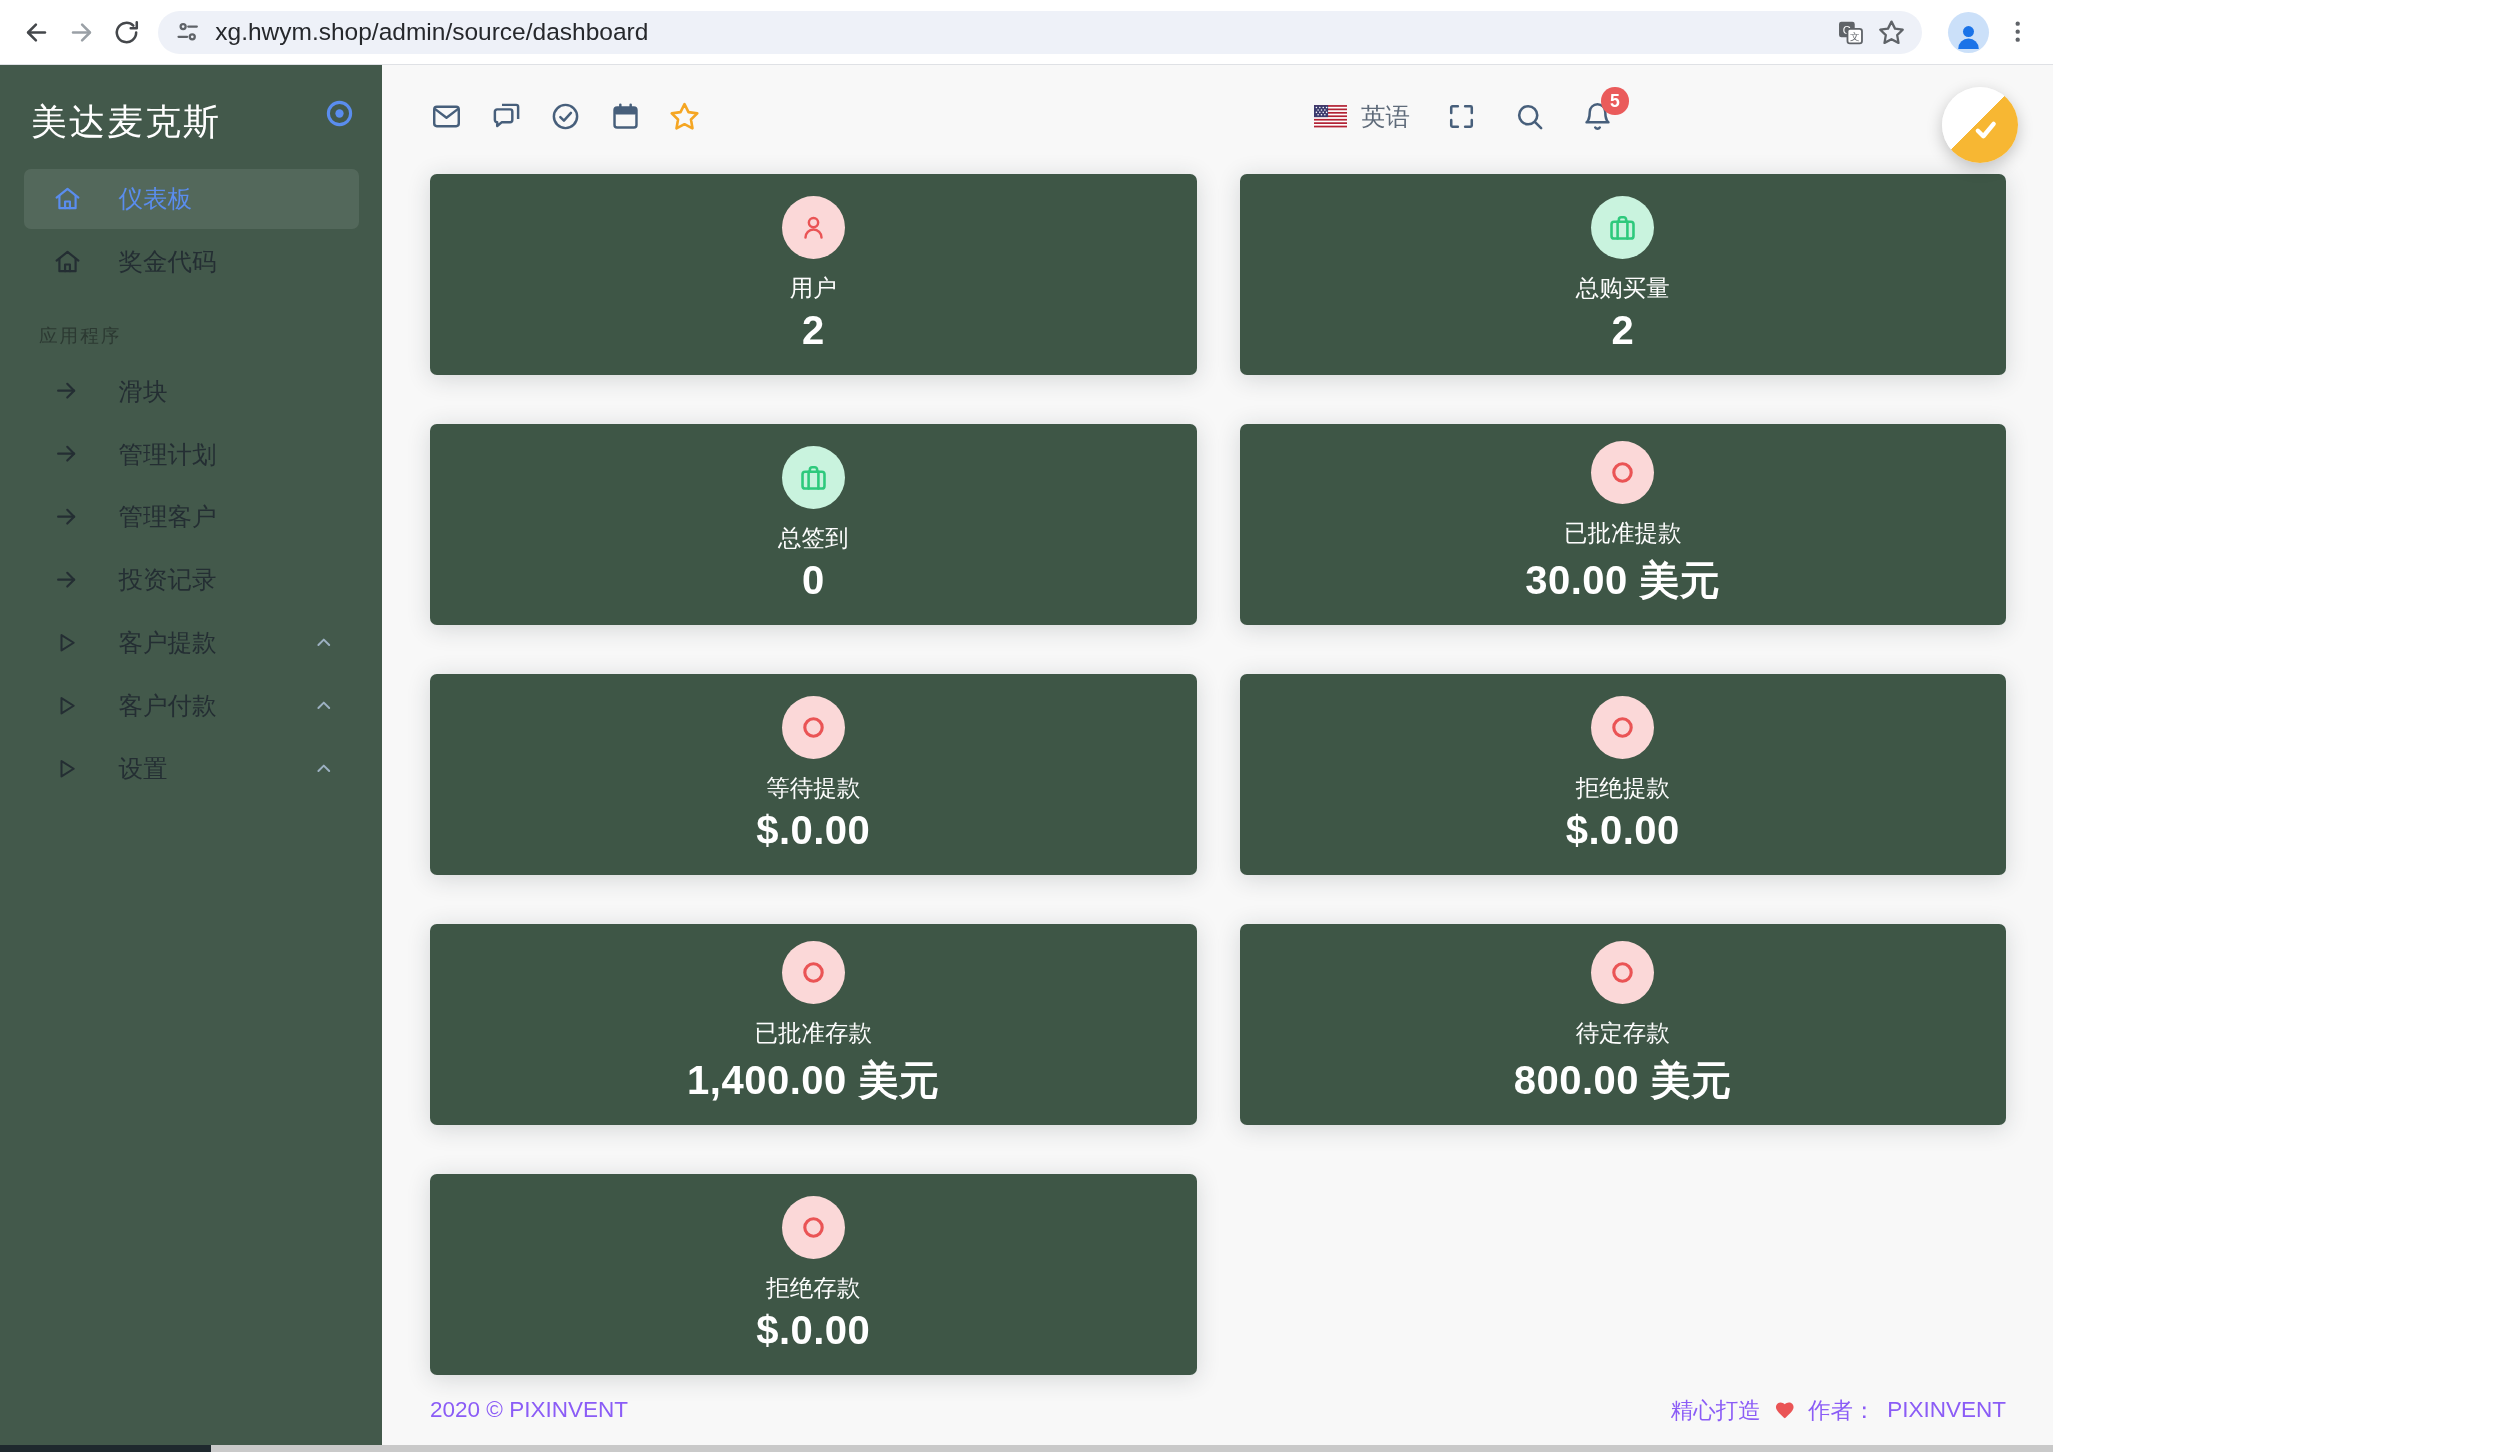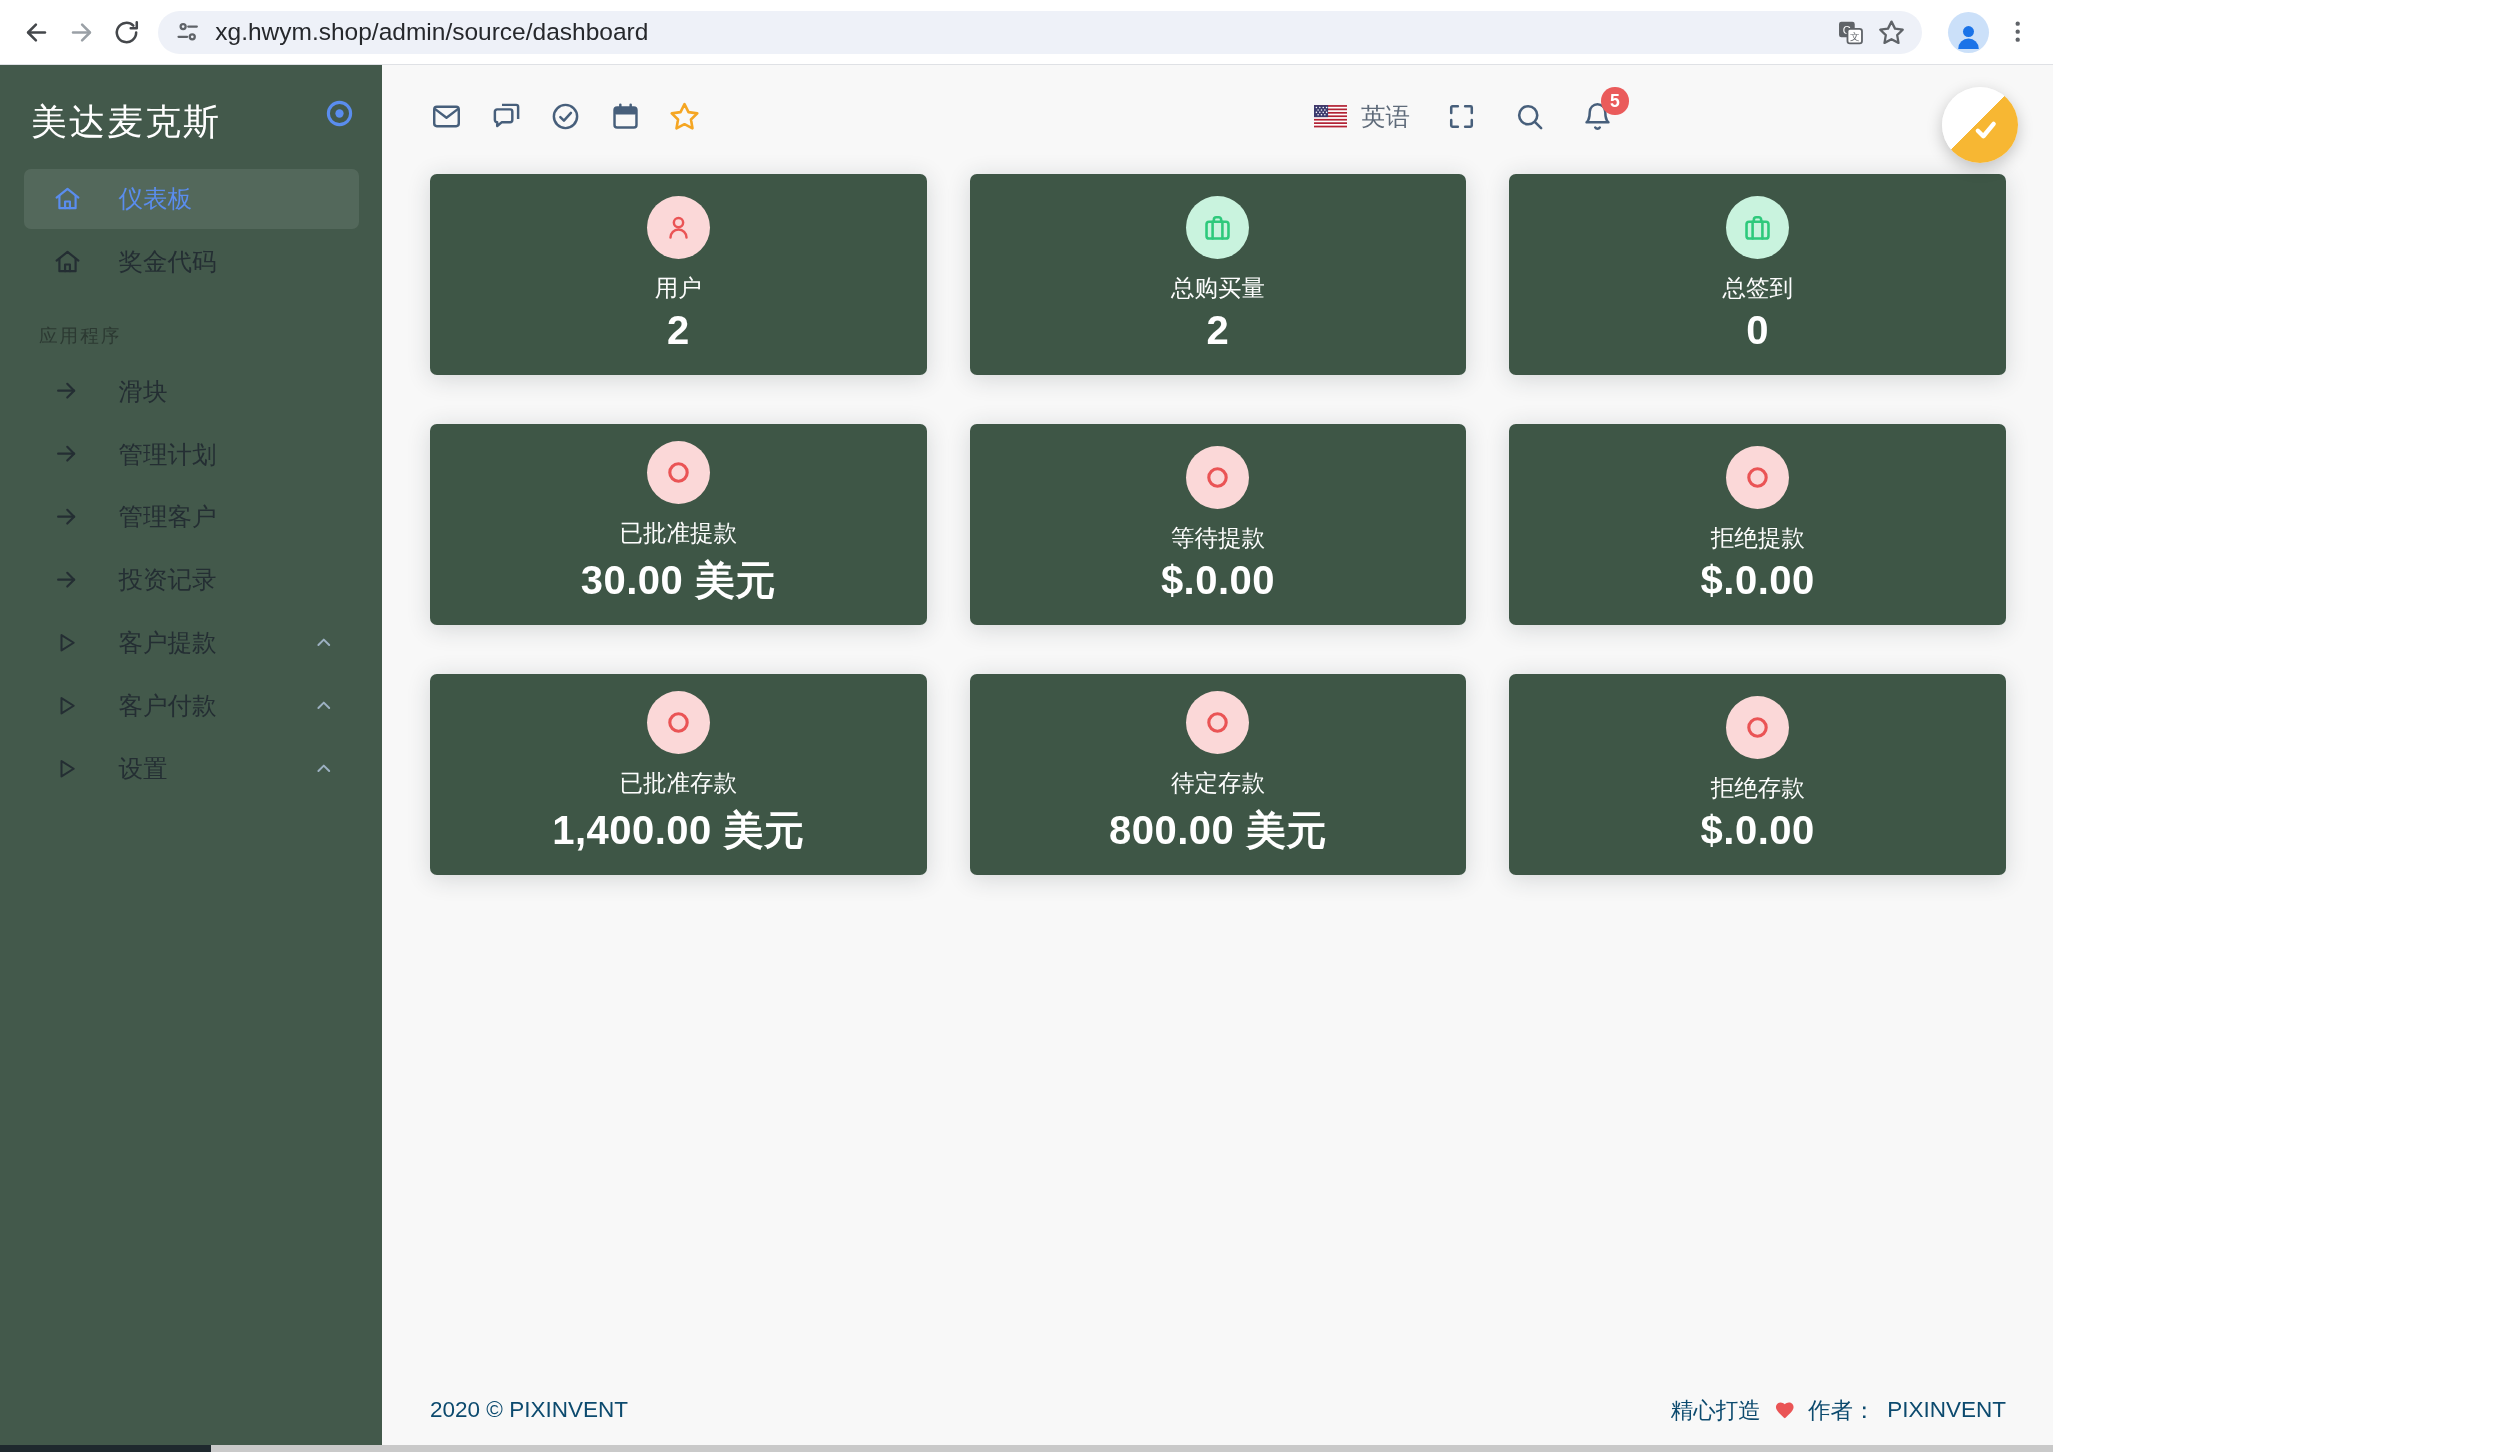--- a/index.html
+++ b/index.html
@@ -48,33 +48,33 @@
   .bell-wrap { position:relative; width:33px; height:33px; display:flex; align-items:center; justify-content:center; color:#475f7b; cursor:pointer; }
   .badge { position:absolute; top:-12.7px; right:-14.7px; min-width:27.4px; height:27.4px; border-radius:50%;
            background:var(--badge,#ea5b5b); color:#fff; font-size:17.6px; font-weight:bold;
            display:flex; align-items:center; justify-content:center; }
   .fab { position:absolute; top:21.6px; right:35px; width:76px; height:76px; border-radius:50%; border:none;
          background:linear-gradient(135deg,#ffffff 47%, var(--fab-yellow,#f7b733) 47%);
          box-shadow:0 4.9px 15.7px rgba(0,0,0,0.22); display:flex; align-items:center; justify-content:center; cursor:pointer; }
   .fab svg { transform:translate(4.9px,4.9px); }
 
   
-  .grid { margin-top:41px; display:grid; grid-template-columns:repeat(3,1fr); column-gap:43px; row-gap:49px; }
+  .grid { margin-top:41px; display:grid; grid-template-columns:repeat(2,1fr); column-gap:43px; row-gap:49px; }
   .card { height:201px; background:var(--card-bg,#3e5646); border-radius:6.9px;
           box-shadow:0 3.9px 23.5px rgba(34,41,47,0.16);
           display:flex; flex-direction:column; align-items:center; justify-content:center; color:#fff; }
   .card-icon { width:63px; height:63px; border-radius:50%; display:flex; align-items:center; justify-content:center; }
   .tone-pink .card-icon { background:#fbd8d8; }
   .tone-green .card-icon { background:#c9f3de; }
   .card-label { margin-top:13.7px; font-size:23.5px; color:#fdfdfd; }
   .card-value { margin-top:3.9px; font-size:40px; font-weight:600; letter-spacing:0.5px; }
 
   
   .footer { margin-top:auto; padding-bottom:19.6px; display:flex; justify-content:space-between; align-items:center;
-            font-size:22.5px; color:#0c4a6e; }
+            font-size:22.5px; color:#8b5cf6; }
   .footer-right { display:flex; align-items:center; gap:11.8px; }
   .footer-right .heart { display:flex; }
 
   
   .bottom-strip { height:7.8px; flex:0 0 7.8px; display:flex; }
   .strip-dark { width:211px; background:#1f292e; }
   .strip-light { flex:1; background:#c9c9c9; }
 </style>
 </head>
 <body>

